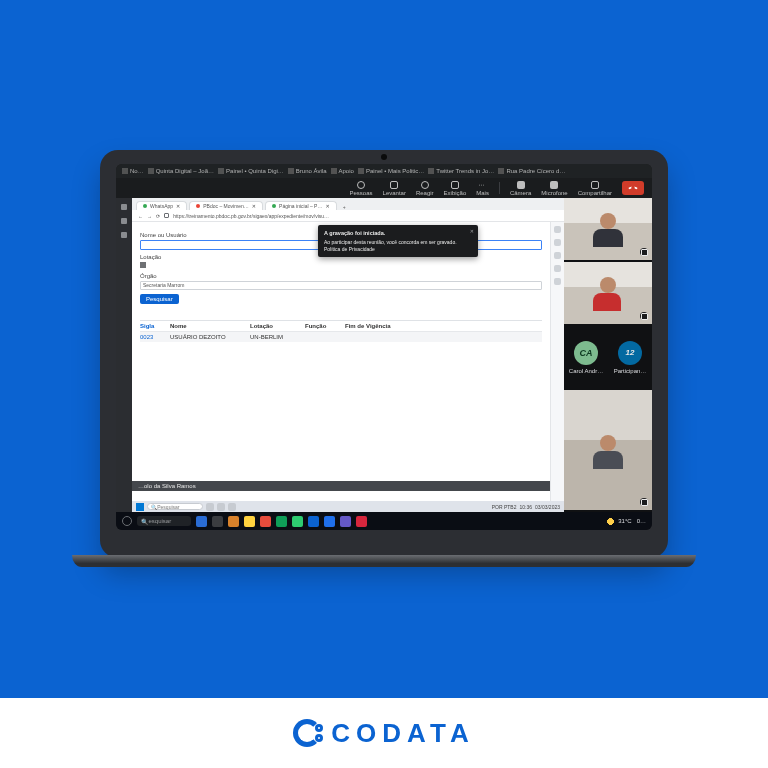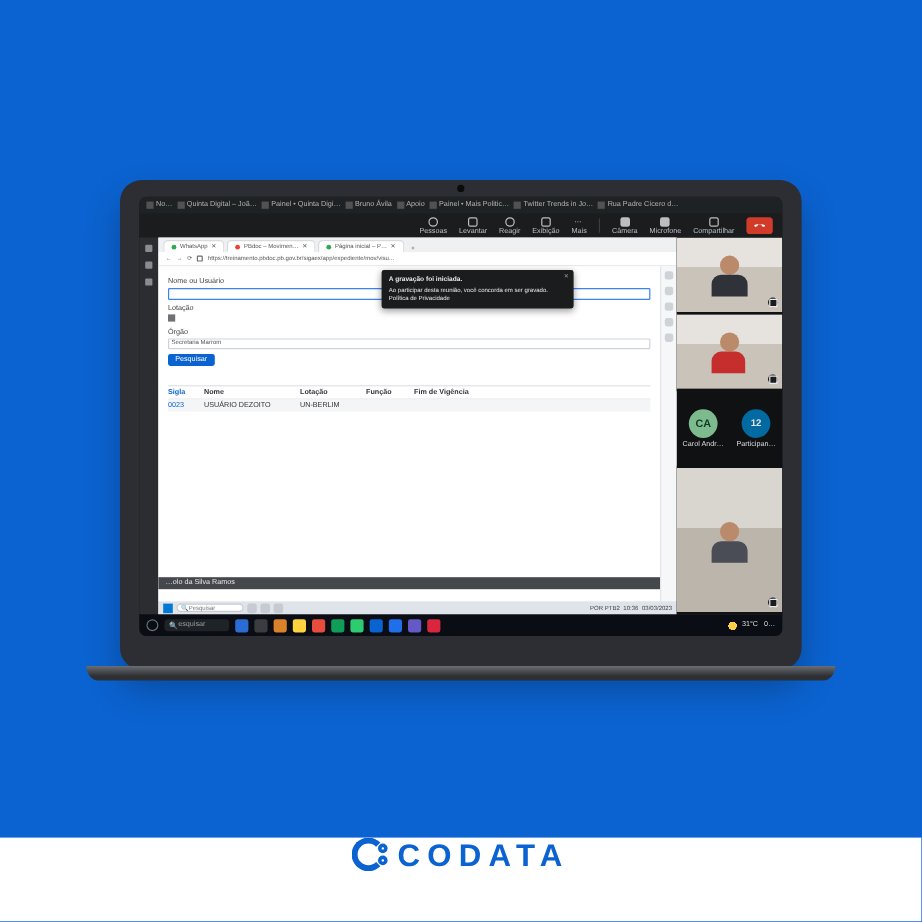--- a/index.html
+++ b/index.html
@@ -187,21 +187,21 @@
   .micoff{
     position:absolute;right:4px;bottom:4px;width:8px;height:8px;border-radius:50%;
     background:#1b1c1e;display:flex;align-items:center;justify-content:center;
   }
   .micoff::after{content:"";width:5px;height:5px;border:1px solid #e9e9e9;border-radius:1px;}
   .part-row{
     height:64px;display:flex;border-bottom:2px solid #101113;
   }
   .part-row .cell{flex:1;display:flex;flex-direction:column;align-items:center;justify-content:center;gap:3px;}
   .avatar{width:24px;height:24px;border-radius:50%;background:#7dbb8f;color:#0e3a22;
-    display:flex;align-items:center;justify-content:center;font-size:9px;font-weight:600;}
+    display:flex;align-items:center;justify-content:center;font-size:9px;font-weight:600;font-style:italic;}
   .avatar.num{background:#0369a1;color:#e6e6e6;font-size:8px;}
   .plabel{font-size:6px;color:#dcdde0;}
   
   .inner-task{
     height:11px;background:#dfe3ea;
     display:flex;align-items:center;padding:0 4px;gap:3px;font-size:5px;color:#444;
   }
   .inner-task .start{width:8px;height:8px;background:#0078d4;}
   .inner-task .srch{flex:0 0 auto;width:56px;height:7px;background:#fff;border:1px solid #c7cbd1;border-radius:4px;
     display:flex;align-items:center;padding-left:3px;color:#777;}
@@ -215,21 +215,21 @@
   .outer-task .srch{flex:0 0 auto;width:54px;height:10px;background:#1f2226;border-radius:3px;
     display:flex;align-items:center;padding-left:4px;color:#9a9c9f;}
   .outer-task .app{width:11px;height:11px;border-radius:2px;}
   .outer-task .spacer{flex:1;}
   .outer-task .weather{display:flex;align-items:center;gap:3px;}
   .outer-task .sun{width:9px;height:9px;border-radius:50%;background:radial-gradient(circle,#ffcf4a 55%,transparent 56%);}
   .brand-strip{
     position:absolute;
     left:0;right:0;bottom:0;
     height:70px;background:#fff;
-    display:flex;justify-content:center;gap:10px;
+    display:flex;align-items:center;justify-content:center;gap:10px;
     color:#0b63d1;font-weight:700;letter-spacing:6px;font-size:26px;
   }
   .brand-strip .logo{
     width:28px;height:28px;position:relative;
   }
   .brand-strip .logo .c{
     position:absolute;inset:0;border:5px solid #0b63d1;border-right-color:transparent;border-radius:50%;
   }
   .brand-strip .logo .l{
     position:absolute;right:-2px;top:5px;width:8px;height:8px;border-radius:50%;border:3px solid #0b63d1;background:#fff;

